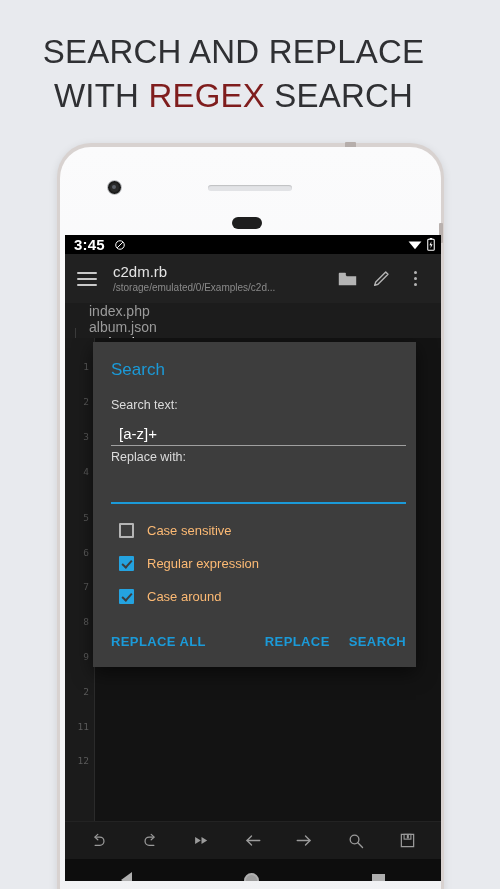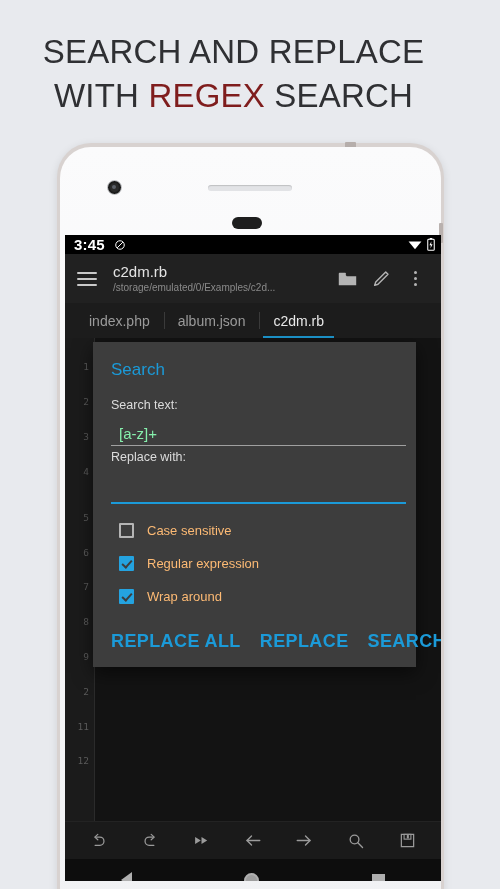--- a/index.html
+++ b/index.html
@@ -132,20 +132,21 @@
   .dots i { width: 3px; height: 3px; background: #b4b4b4; border-radius: 50%; display:block; }
 
   
   .tabbar {
     position: relative;
     height: 35px;
     background: #1c1c1c;
     display: flex;
     align-items: stretch;
     padding-left: 10px;
+    flex-direction: column;
   }
   .tab {
     position: relative;
     display: flex; align-items: center;
     padding: 0 14px;
     color: #9a9a9a;
     font-size: 14px;
     white-space: nowrap;
   }
   .tab + .tab::before {
@@ -211,21 +212,21 @@
   }
   .dlg-title { color: #1b9ad8; font-size: 17px; margin-bottom: 18px; }
   .field-label { color: #dcdcdc; font-size: 12.5px; margin-bottom: 2px; }
   .field {
     position: relative;
     height: 32px;
     display: flex; align-items: flex-end;
     padding: 0 0 4px 8px;
     margin-bottom: 4px;
   }
-  .field .val { color: #86efac; font-size: 15px; line-height: 17px; }
+  .field .val { color: #ffffff; font-size: 15px; line-height: 17px; }
   .field .underline {
     position: absolute; left: 0; right: 0; bottom: 0; height: 1px;
     background: #a0a0a0;
   }
   .field.focused .underline { height: 2px; background: #1b9ad8; }
   .field.empty { height: 38px; }
 
   .checks { margin-top: 10px; }
   .checkrow {
     display: flex; align-items: center;
@@ -255,21 +256,21 @@
   }
   .checkrow .clabel { color: #fdba74; font-size: 13px; }
 
   .dlg-actions {
     display: flex; align-items: center;
     margin-top: 14px;
     height: 28px;
   }
   .dlg-btn {
     color: #1b9ad8;
-    font-size: 18px;
+    font-size: 13px;
     font-weight: bold;
     letter-spacing: .4px;
     white-space: nowrap;
   }
   .dlg-btn.spacer-left { margin-right: auto; }
   .dlg-btn + .dlg-btn:not(.spacer-left) { margin-left: 19px; }
 
   
   .edtoolbar {
     position: relative;
@@ -452,21 +453,21 @@
               <div class="checkrow">
                 <span class="cbox"></span>
                 <span class="clabel">Case sensitive</span>
               </div>
               <div class="checkrow">
                 <span class="cbox checked"></span>
                 <span class="clabel">Regular expression</span>
               </div>
               <div class="checkrow">
                 <span class="cbox checked"></span>
-                <span class="clabel">Wrap around</span>
+                <span class="clabel">Case around</span>
               </div>
             </div>
 
             <div class="dlg-actions">
               <span class="dlg-btn spacer-left">REPLACE ALL</span>
               <span class="dlg-btn">REPLACE</span>
               <span class="dlg-btn">SEARCH</span>
             </div>
           </div>
         </div>

